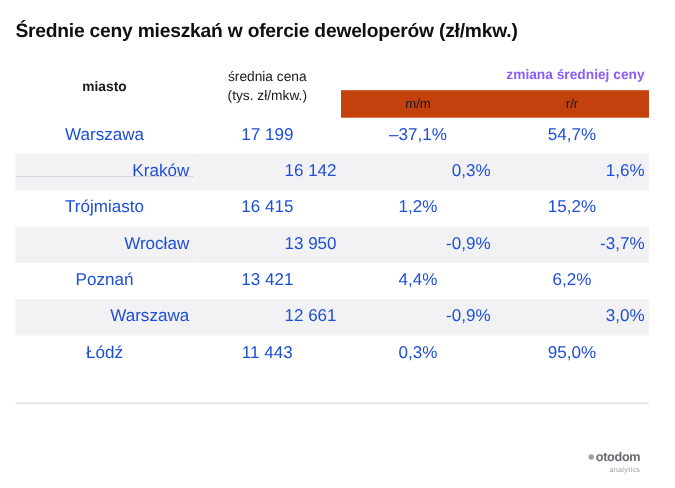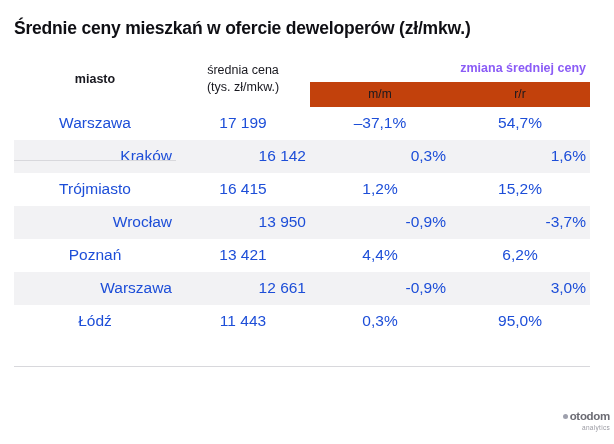--- a/index.html
+++ b/index.html
@@ -101,21 +101,21 @@
   tbody tr td.city {
     font-size: 15.5px;
   }
   .rule {
     position: absolute;
     background: #d8d8dc;
     height: 1px;
   }
   .brand {
     position: absolute;
-    right: 4px;
+    right: 32px;
     bottom: 13px;
     text-align: right;
     line-height: 1;
   }
   .brand .mark {
     display: inline-block;
     font-size: 11.5px;
     font-weight: bold;
     color: #6b6b73;
     letter-spacing: -0.3px;

